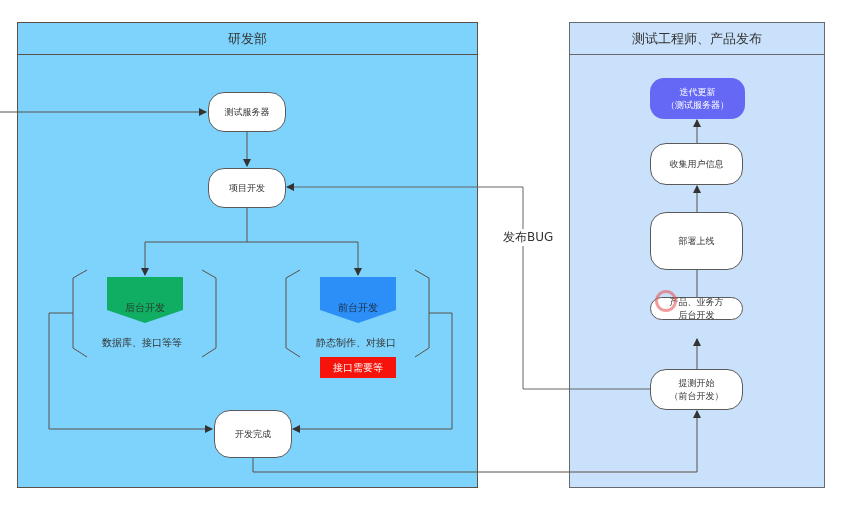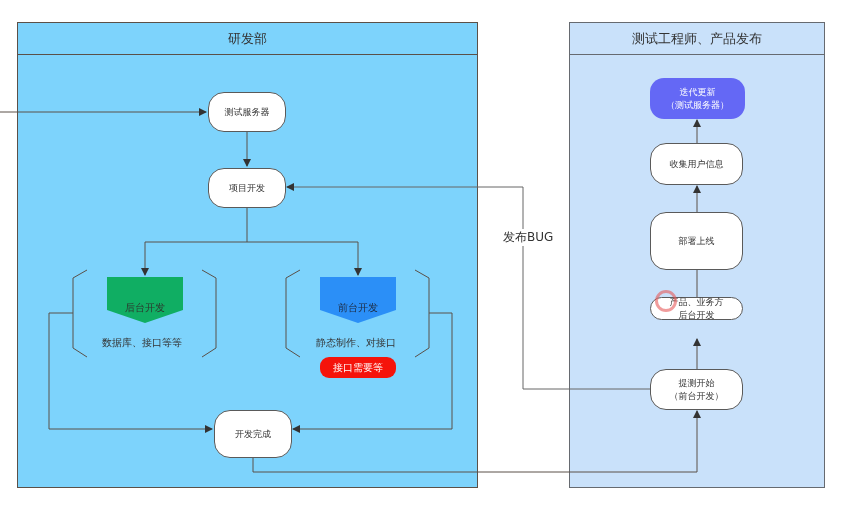--- a/index.html
+++ b/index.html
@@ -17,21 +17,21 @@
           font-size:9px; color:#333; line-height:13px; }
   .node .l2 { display:block; }
   .node-iter { background:#6468f5; color:#ffffff; border:none; border-radius:14px; }
   .pent { position:absolute; width:76px; height:46px; display:flex; justify-content:center;
           padding-top:24px; box-sizing:border-box; font-size:10px; color:#2c3a2f;
           clip-path:polygon(0 0,100% 0,100% 72%,50% 100%,0 72%); }
   .pent-green { background:#10ae63; }
   .pent-blue { background:#2b8ff7; color:#1d2c44; }
   .caption { position:absolute; font-size:10px; color:#333; white-space:nowrap; }
   .badge { position:absolute; left:320px; top:357px; width:76px; height:21px; background:#f5130b;
-           border-radius:9px; color:#fff; font-size:10px; display:flex; align-items:center; justify-content:center; }
+           border-radius:0; color:#fff; font-size:10px; display:flex; align-items:center; justify-content:center; }
   .edge-label { position:absolute; left:502px; top:229px; font-size:12px; color:#333; background:#ffffff; padding:0 1px; }
   .cursor-ring { position:absolute; left:655px; top:290px; width:22px; height:22px; border-radius:50%;
                  border:3px solid rgba(230,90,90,0.6); box-sizing:border-box; }
 </style>
 </head>
 <body>
 
 <div class="lane lane-dev">
   <div class="lane-header">研发部</div>
 </div>

